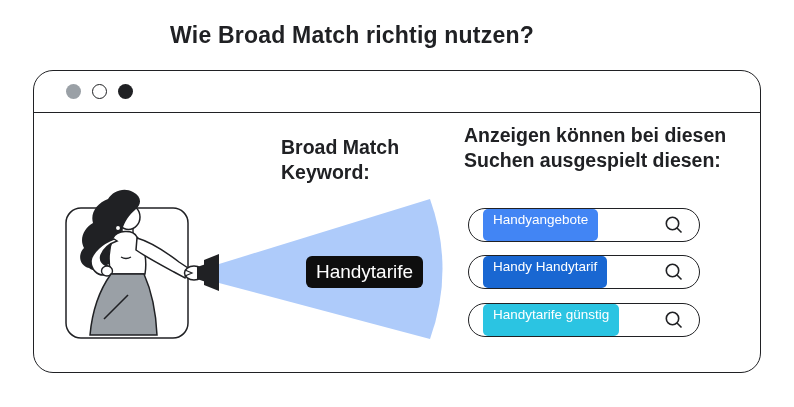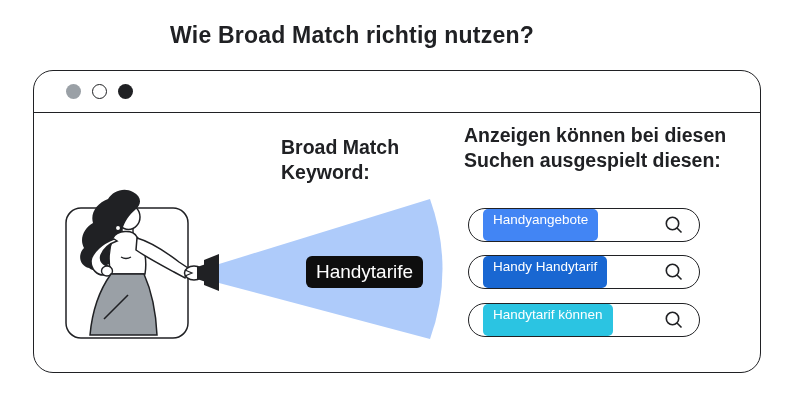--- a/index.html
+++ b/index.html
@@ -102,21 +102,21 @@
       </svg>
     </div>
     <div class="pill pill-1">
       <span class="chip" style="background-color: rgb(25, 103, 210);">Handy Handytarif</span>
       <svg class="search-ic" viewBox="0 0 20 20">
         <circle cx="8.5" cy="8.5" r="6.2" fill="none" stroke="#202124" stroke-width="1.6"></circle>
         <line x1="13" y1="13" x2="17.5" y2="17.5" stroke="#202124" stroke-width="1.6"></line>
       </svg>
     </div>
     <div class="pill pill-2">
-      <span class="chip" style="background-color: rgb(43, 196, 226);">Handytarif können</span>
+      <span class="chip" style="background-color: rgb(43, 196, 226);">Handytarife günstig</span>
       <svg class="search-ic" viewBox="0 0 20 20">
         <circle cx="8.5" cy="8.5" r="6.2" fill="none" stroke="#202124" stroke-width="1.6"></circle>
         <line x1="13" y1="13" x2="17.5" y2="17.5" stroke="#202124" stroke-width="1.6"></line>
       </svg>
     </div>
 
   </div>
 </div>
 
 </body></html>

